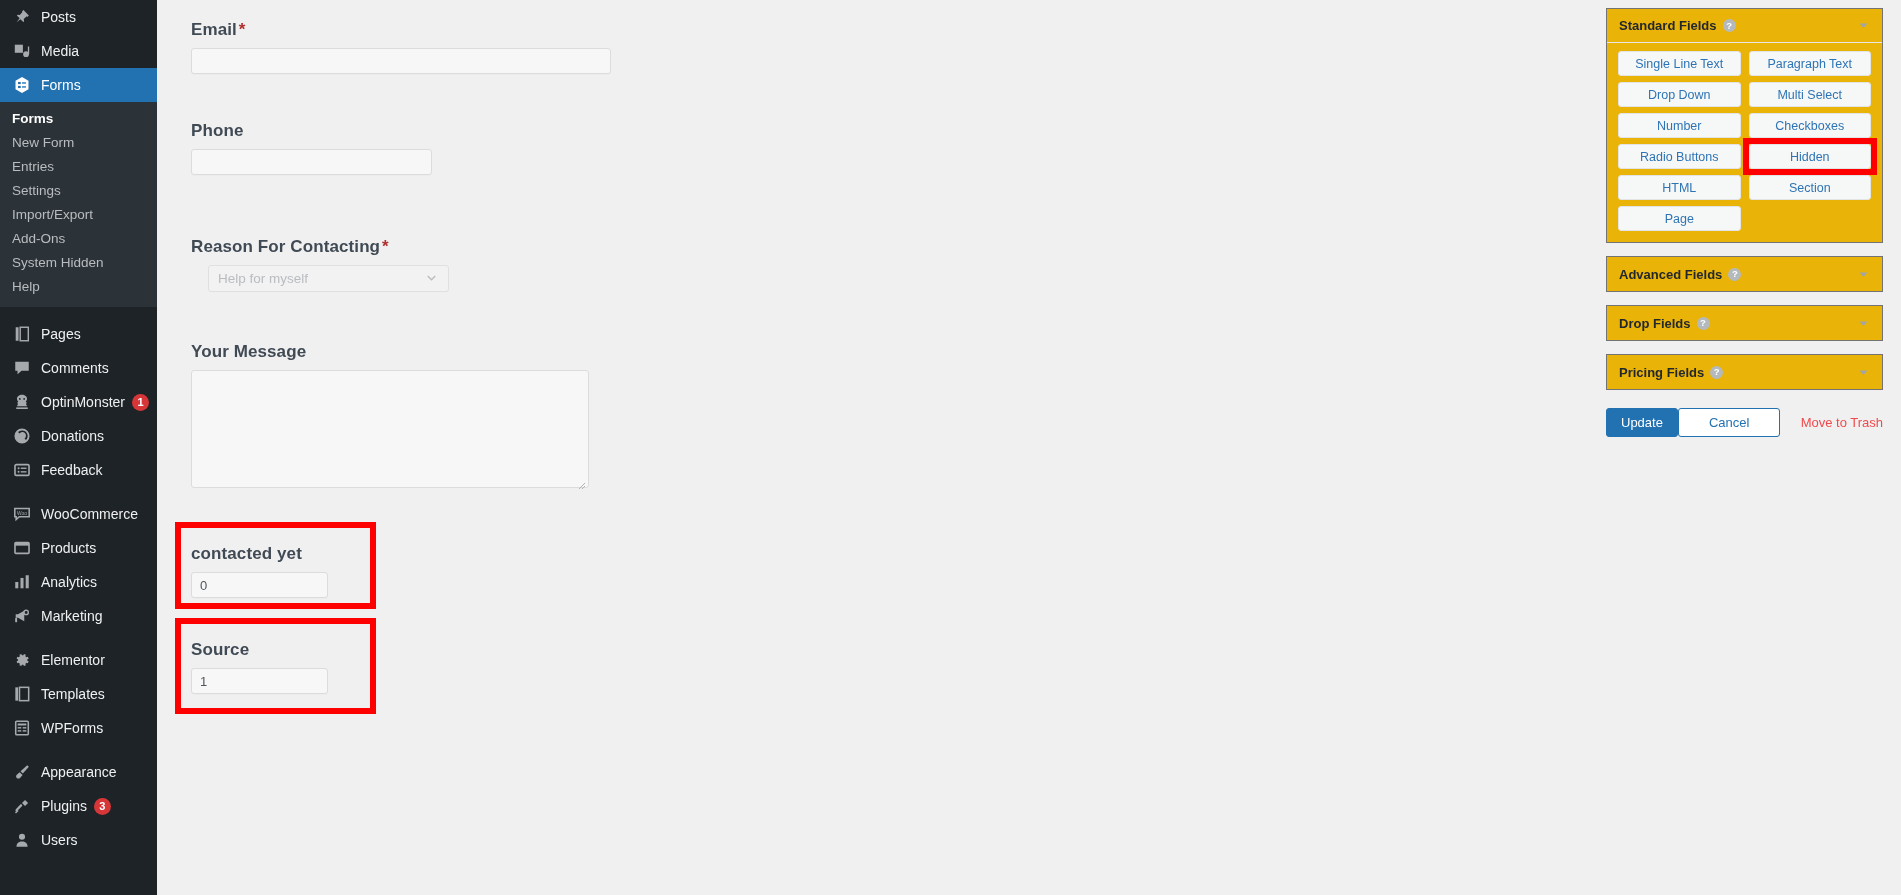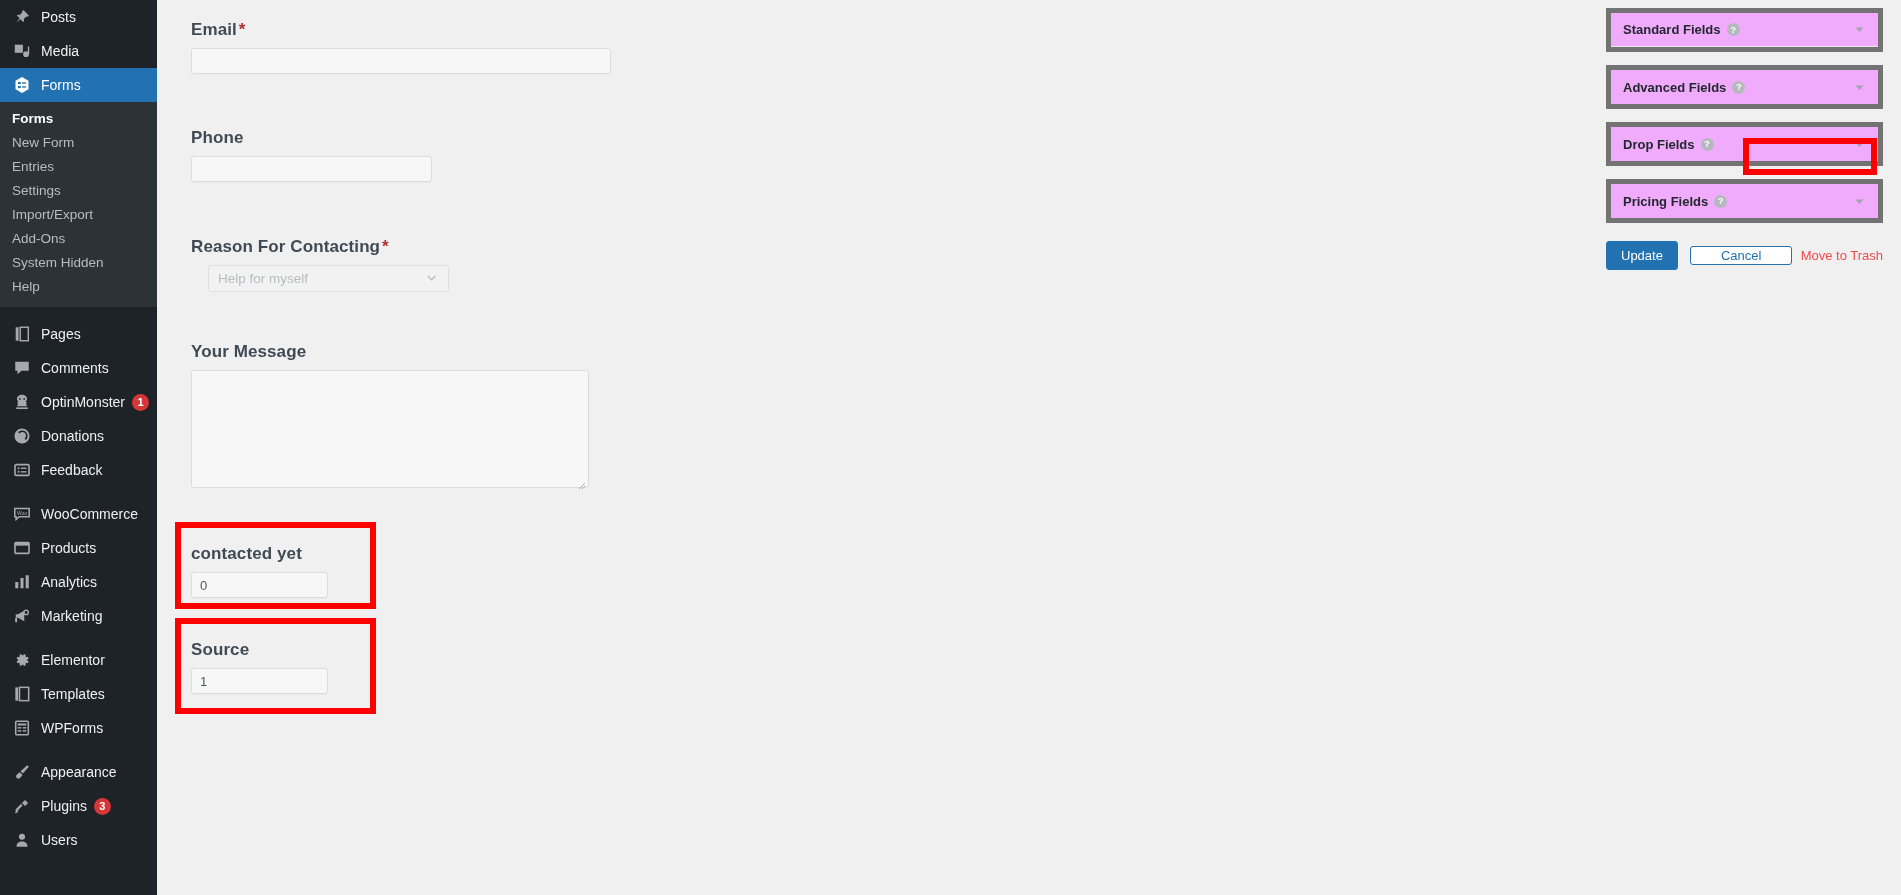--- a/index.html
+++ b/index.html
@@ -190,22 +190,22 @@
 
   
   #rightpanel {
     position: absolute;
     right: 18px;
     top: 8px;
     width: 277px;
   }
 
   .panel {
-    background: #f0abfc;
-    border: 5px solid #737373;
+    background: #eab308;
+    border: 1px solid #737373;
     margin-bottom: 13px;
   }
   .panel-head {
     display: flex;
     align-items: center;
     height: 34px;
     padding: 0 12px;
     border-bottom: 1px solid #e8e8e8;
     cursor: pointer;
   }
@@ -283,23 +283,22 @@
     cursor: pointer;
     font-family: "Liberation Sans", sans-serif;
     text-align: center;
   }
   .btn-secondary {
     background: #fff;
     border: 1px solid #2271b1;
     border-radius: 3px;
     color: #2271b1;
     font-size: 13px;
-    height: 19px;
+    height: 29px;
     padding: 0 30px;
-    margin-left: 12px;
     cursor: pointer;
     font-family: "Liberation Sans", sans-serif;
   }
   .link-trash {
     margin-left: auto;
     color: #f04a4c;
     font-size: 13px;
     text-decoration: none;
     cursor: pointer;
   }
@@ -507,21 +506,21 @@
 
   <main id="editor">
 
     <div class="gfield" style="left:34px; top:20px; width:440px;">
       <div class="gf-label">
         <span>Email</span><span class="gf-req">*</span>
       </div>
       <input class="gf-input" type="text" style="width: 420px;" value="" placeholder="">
     </div>
 
-    <div class="gfield" style="left:34px; top:128px; width:260px;">
+    <div class="gfield" style="left:34px; top:121px; width:260px;">
       <div class="gf-label">
         <span>Phone</span>
       </div>
       <input class="gf-input" type="text" style="width: 241px;" value="" placeholder="">
     </div>
 
     <div class="gfield" style="left:34px; top:237px; width:260px;">
       <div class="gf-label">
         <span>Reason For Contacting</span><span class="gf-req">*</span>
       </div>
@@ -571,20 +570,35 @@
 
     <section class="panel">
       <div class="panel-head">
         <span class="panel-title">Standard Fields</span>
         <span class="help-icon">?</span>
         <span class="panel-chev">
           <svg width="13" height="13" viewBox="0 0 20 20" fill="currentColor">
             <path d="M4 7 L16 7 L10 14 Z"></path>
           </svg>
         </span>
+      </div>
+      <div class="panel-body">
+        <div class="btn-grid" id="field-btn-grid">
+            <div class="field-btn">Single Line Text</div>
+            <div class="field-btn">Paragraph Text</div>
+            <div class="field-btn">Drop Down</div>
+            <div class="field-btn">Multi Select</div>
+            <div class="field-btn">Number</div>
+            <div class="field-btn">Checkboxes</div>
+            <div class="field-btn">Radio Buttons</div>
+            <div class="field-btn" id="btn-hidden">Hidden</div>
+            <div class="field-btn">HTML</div>
+            <div class="field-btn">Section</div>
+            <div class="field-btn">Page</div>
+          </div>
       </div>
     </section>
 
     <div id="collapsed-panels">
         <section class="panel collapsed">
           <div class="panel-head">
             <span class="panel-title">Advanced Fields</span>
             <span class="help-icon">?</span>
             <span class="panel-chev">
               <svg width="13" height="13" viewBox="0 0 20 20" fill="currentColor">

